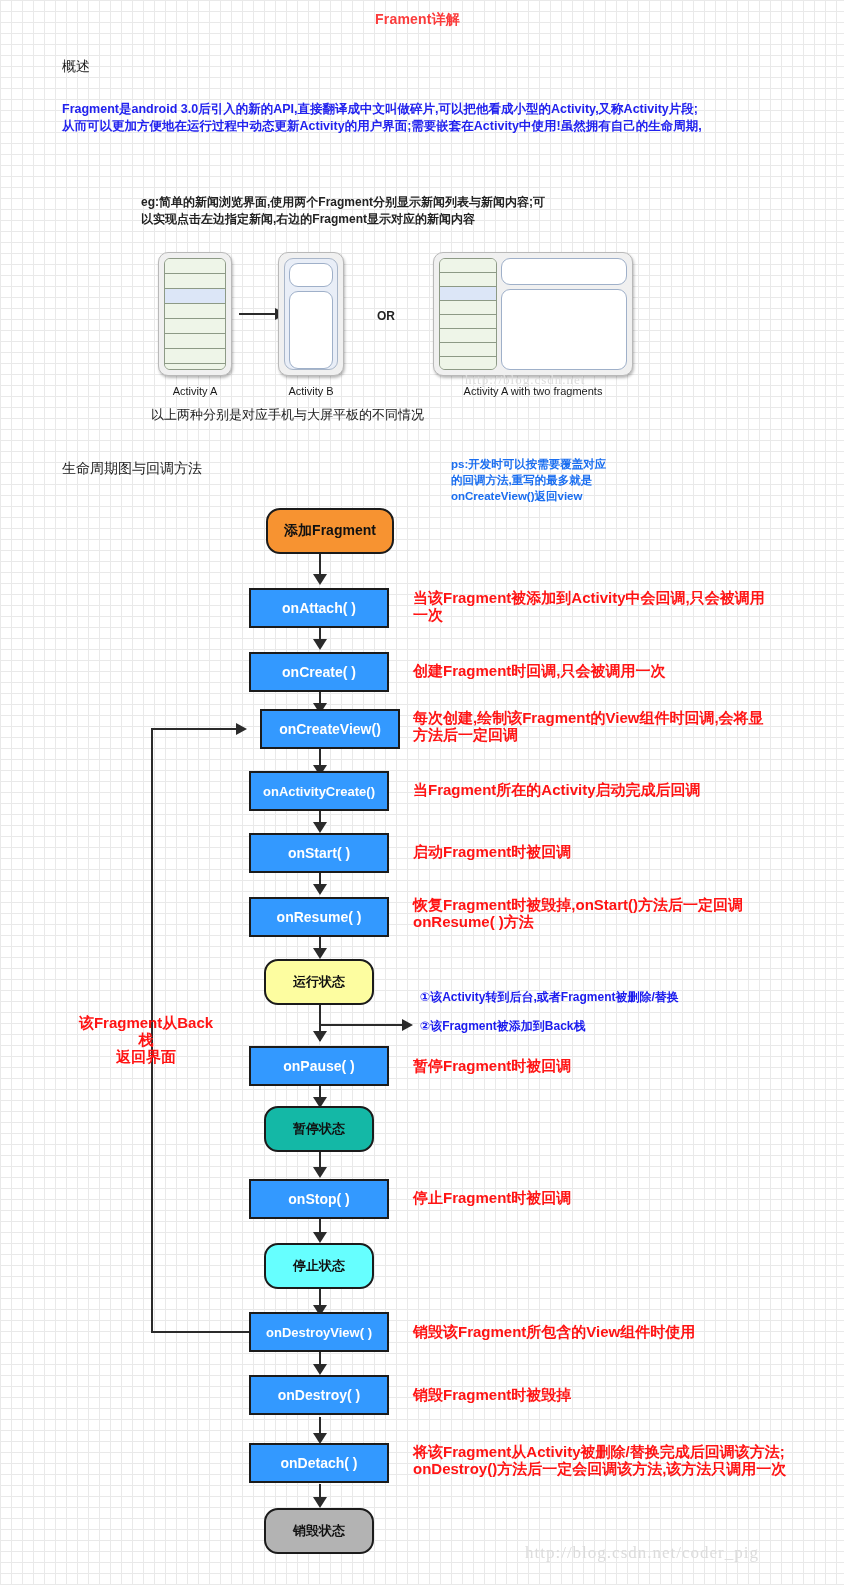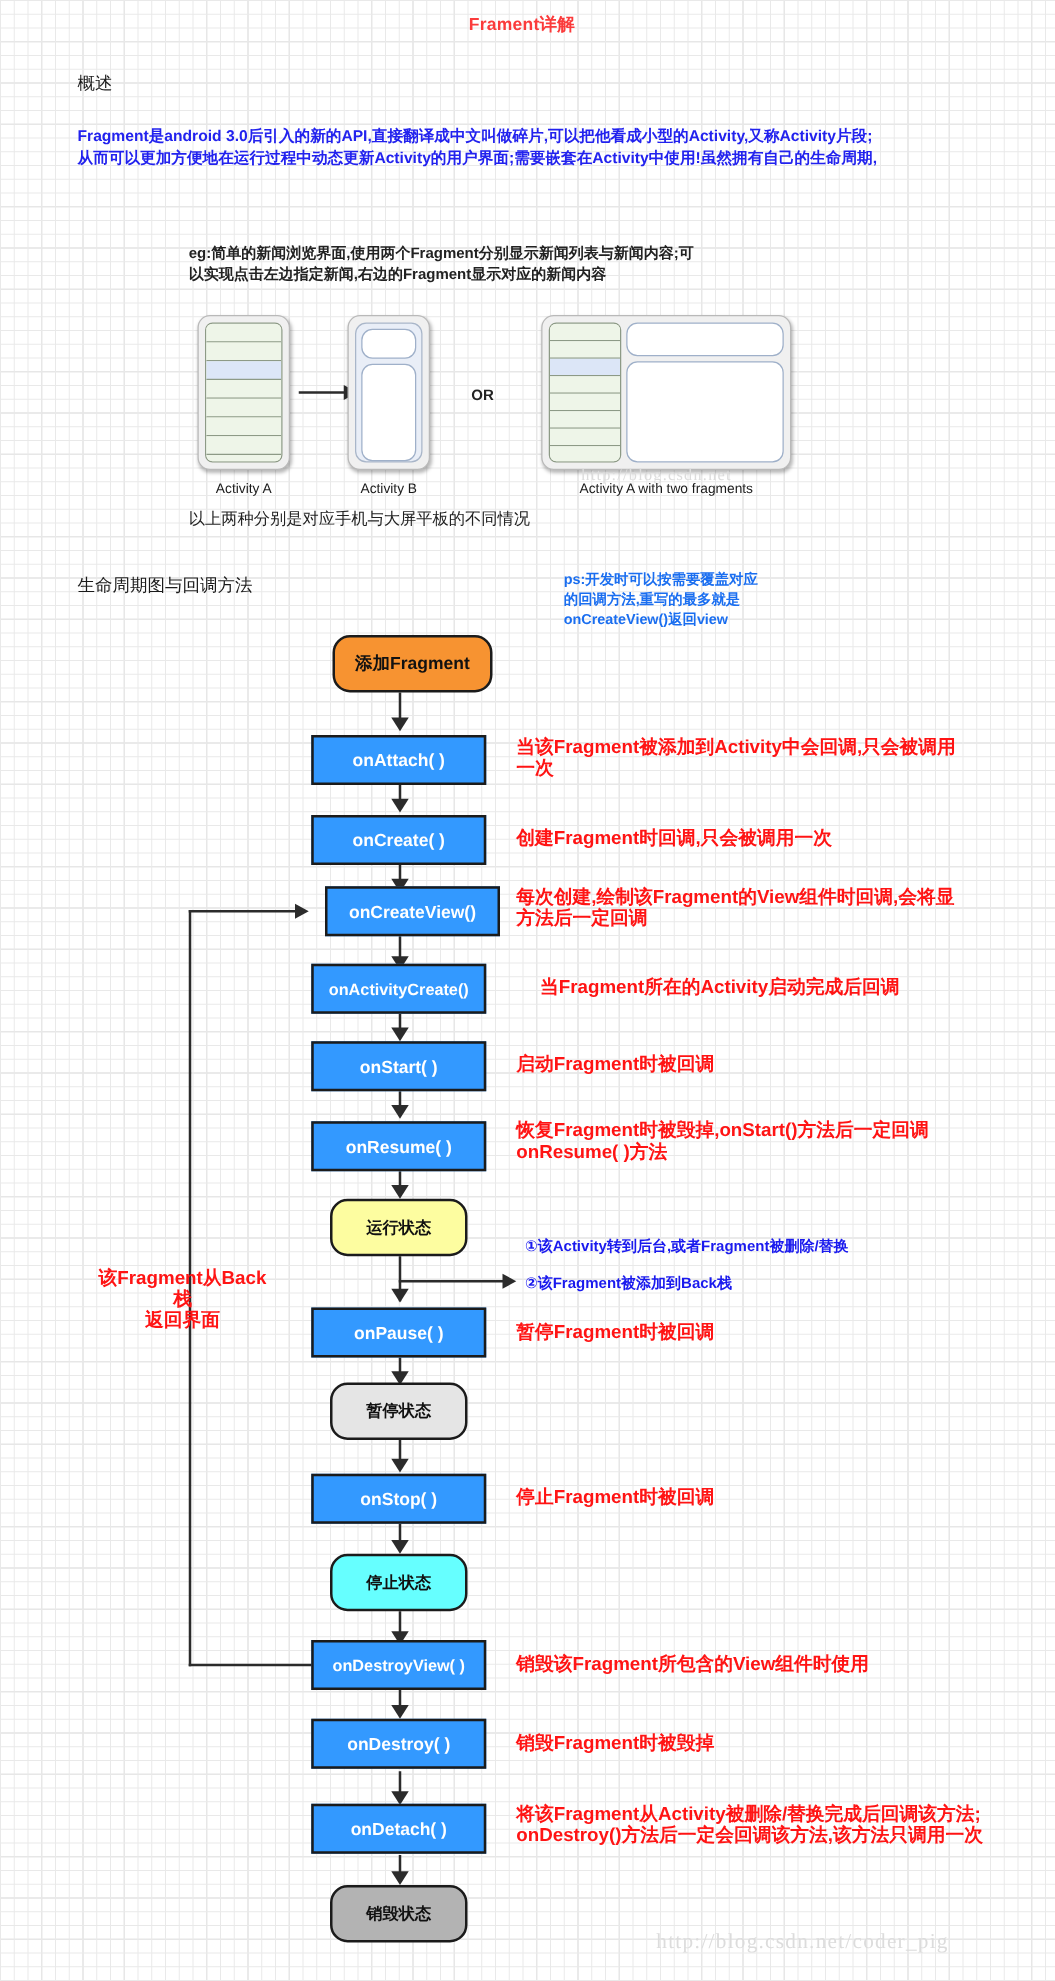--- a/index.html
+++ b/index.html
@@ -52,21 +52,21 @@
   }
   .node-round {
     border-radius:14px; font-size:13px; color:#111; width:110px; height:46px;
   }
   .node-start {
     background:#f79331; border-radius:14px; color:#111; font-weight:bold;
     font-size:14px; width:128px; height:46px; border:2px solid #1b1b1b;
     display:flex; align-items:center; justify-content:center;
   }
   .st-run   { background:#fdfda0; }
-  .st-pause { background:#e5e5e5; }
+  .st-pause { background:#14b8a6; }
   .st-stop  { background:#66ffff; }
   .st-dead  { background:#b3b3b3; }
 
   
   .vline { width:2px; background:#2b2b2b; }
   .hline { height:2px; background:#2b2b2b; }
   .arrowdown {
     width:0;height:0;border-left:7px solid transparent;border-right:7px solid transparent;
     border-top:11px solid #2b2b2b;
   }
@@ -100,21 +100,21 @@
 
 <div class="abs title" style="left:375px; top:11px;">Frament详解</div>
 
 <div class="abs sec-head" style="left:62px; top:58px;">概述</div>
 
 <div class="abs" style="left:62px; top:101px;">
   <div class="blue-para">Fragment是android 3.0后引入的新的API,直接翻译成中文叫做碎片,可以把他看成小型的Activity,又称Activity片段;</div>
   <div class="blue-para">从而可以更加方便地在运行过程中动态更新Activity的用户界面;需要嵌套在Activity中使用!虽然拥有自己的生命周期,</div>
 </div>
 
-<div class="abs" style="left:151px; top:194px;">
+<div class="abs" style="left:141px; top:194px;">
   <div class="black-note">eg:简单的新闻浏览界面,使用两个Fragment分别显示新闻列表与新闻内容;可</div>
   <div class="black-note">以实现点击左边指定新闻,右边的Fragment显示对应的新闻内容</div>
 </div>
 
 <div class="abs device" style="left:158px; top:252px; width:74px; height:124px;">
   <div class="dev-list">
     <div class="dev-row" style="height:15px;"></div>
     <div class="dev-row" style="height:15px;"></div>
     <div class="dev-row sel" style="height:15px;"></div>
     <div class="dev-row" style="height:15px;"></div>
@@ -239,21 +239,21 @@
   <div>创建Fragment时回调,只会被调用一次</div>
 </div>
 
 <div class="abs node node-blue" style="left:260px; top:709px;">onCreateView()</div>
 <div class="abs red-note" style="left:413px; top:709px;">
   <div>每次创建,绘制该Fragment的View组件时回调,会将显</div>
   <div>方法后一定回调</div>
 </div>
 
 <div class="abs node node-blue" style="left:249px; top:771px; font-size:13px;">onActivityCreate()</div>
-<div class="abs red-note" style="left:432px; top:781px;">
+<div class="abs red-note" style="left:413px; top:781px;">
   <div>当Fragment所在的Activity启动完成后回调</div>
 </div>
 
 <div class="abs node node-blue" style="left:249px; top:833px;">onStart( )</div>
 <div class="abs red-note" style="left:413px; top:843px;">
   <div>启动Fragment时被回调</div>
 </div>
 
 <div class="abs node node-blue" style="left:249px; top:897px;">onResume( )</div>
 <div class="abs red-note" style="left:413px; top:896px;">

